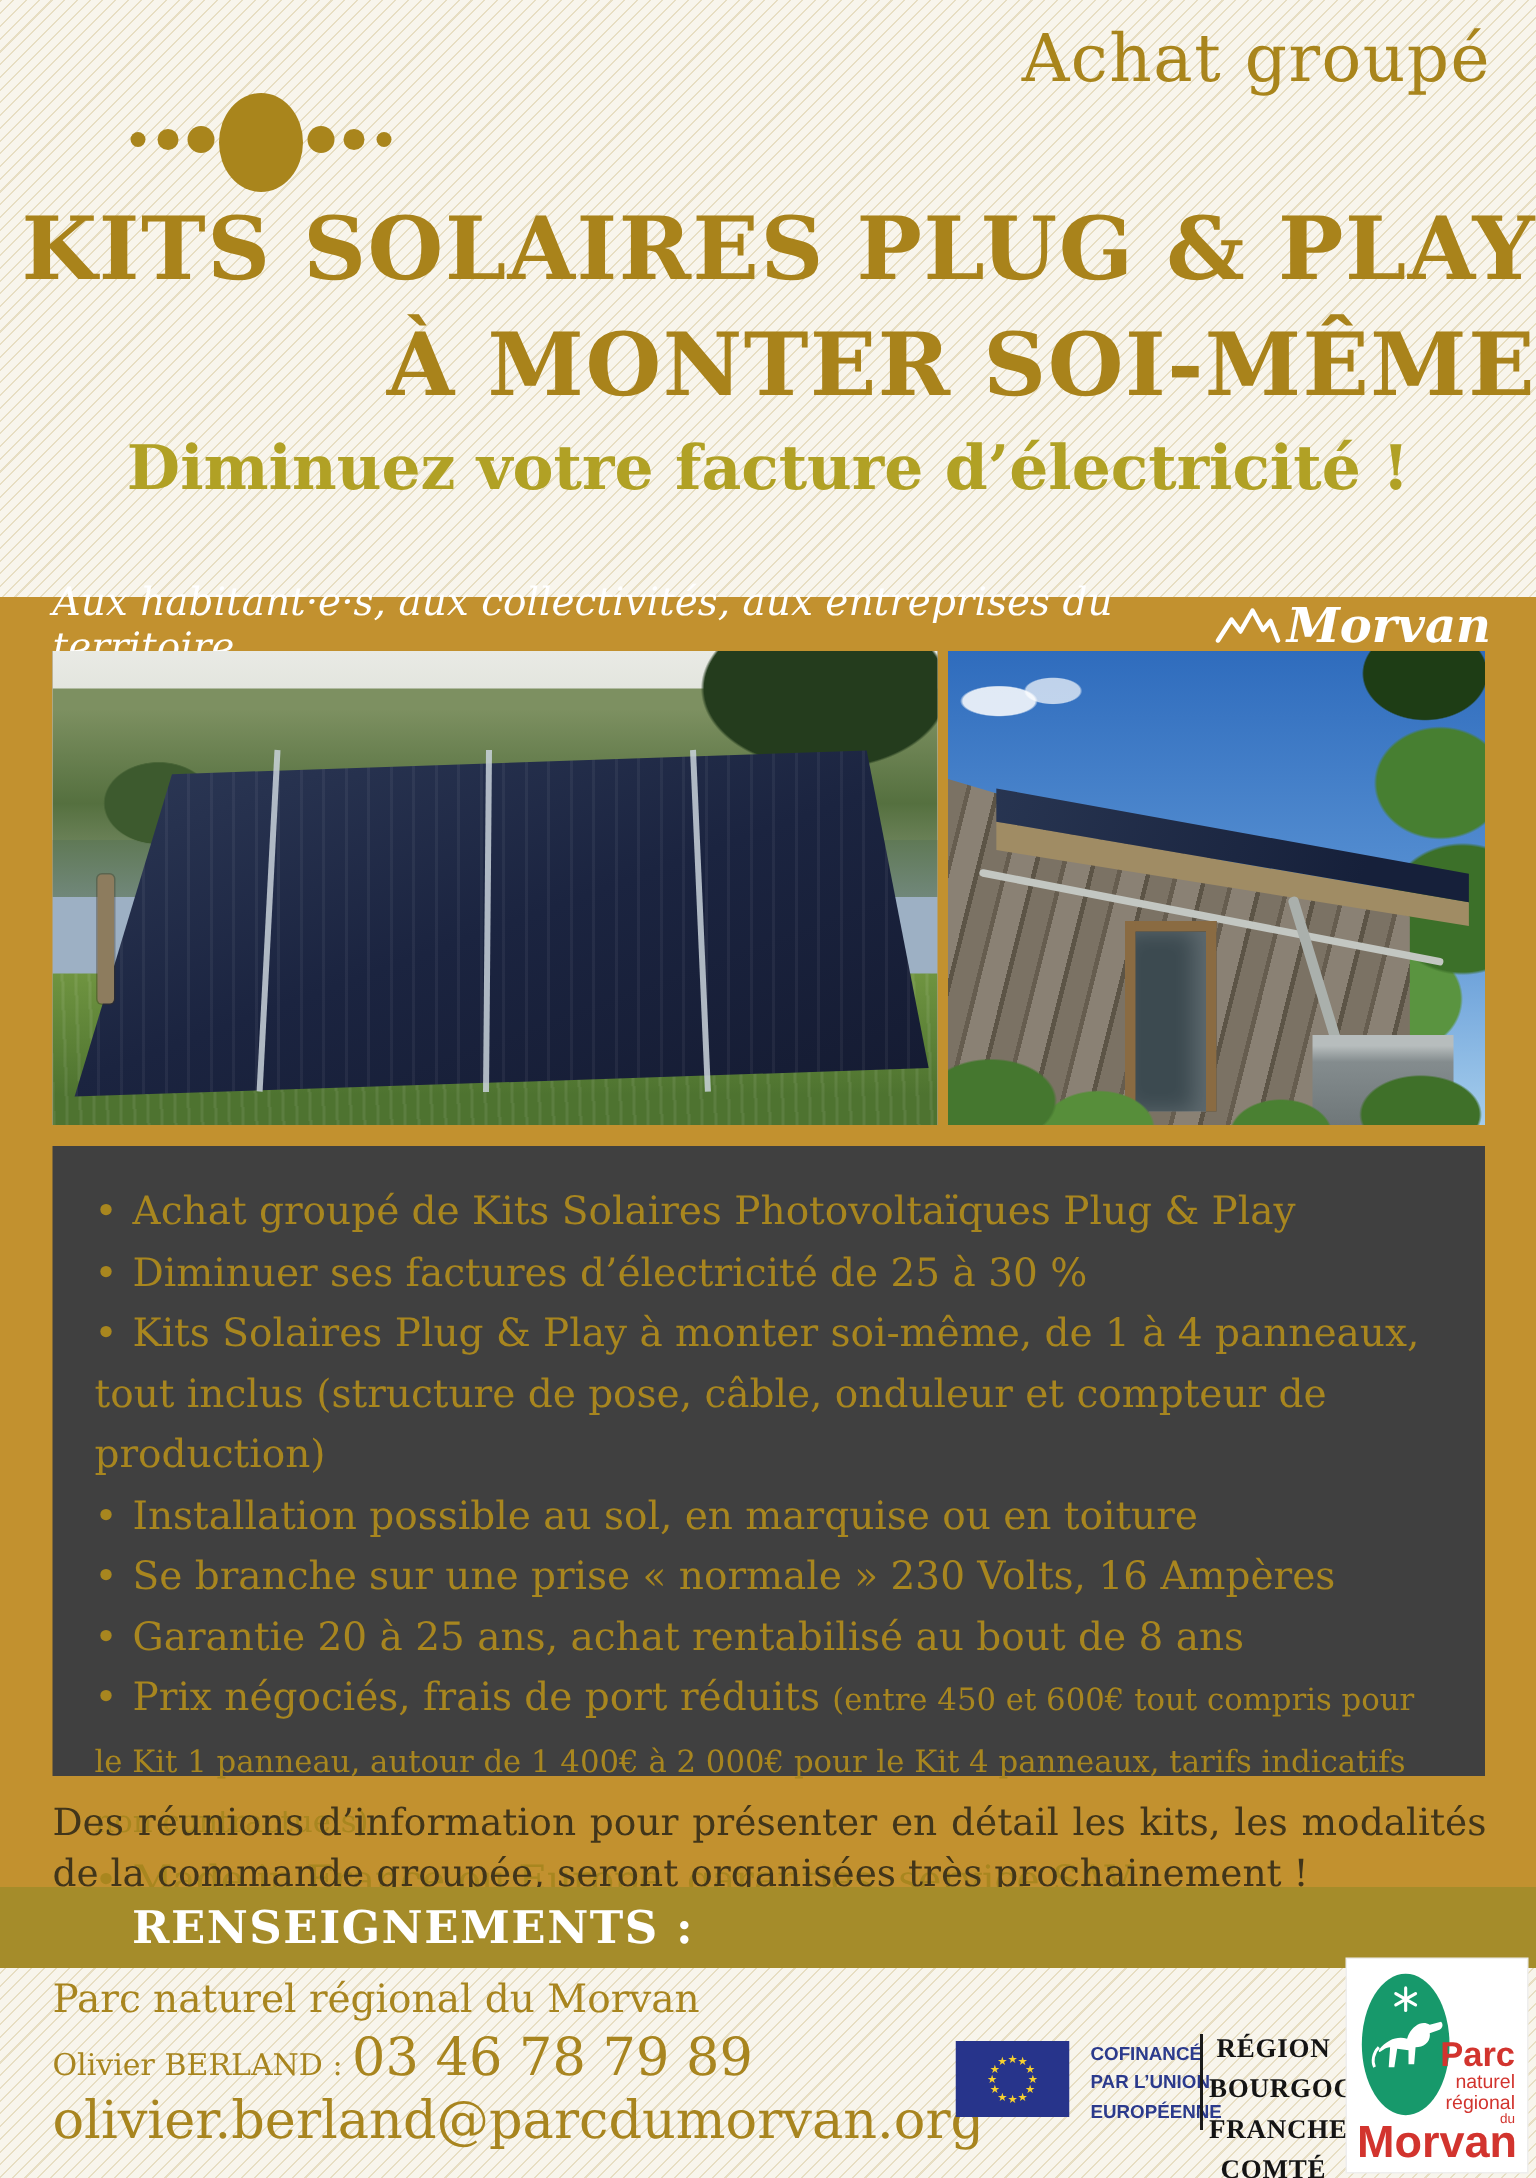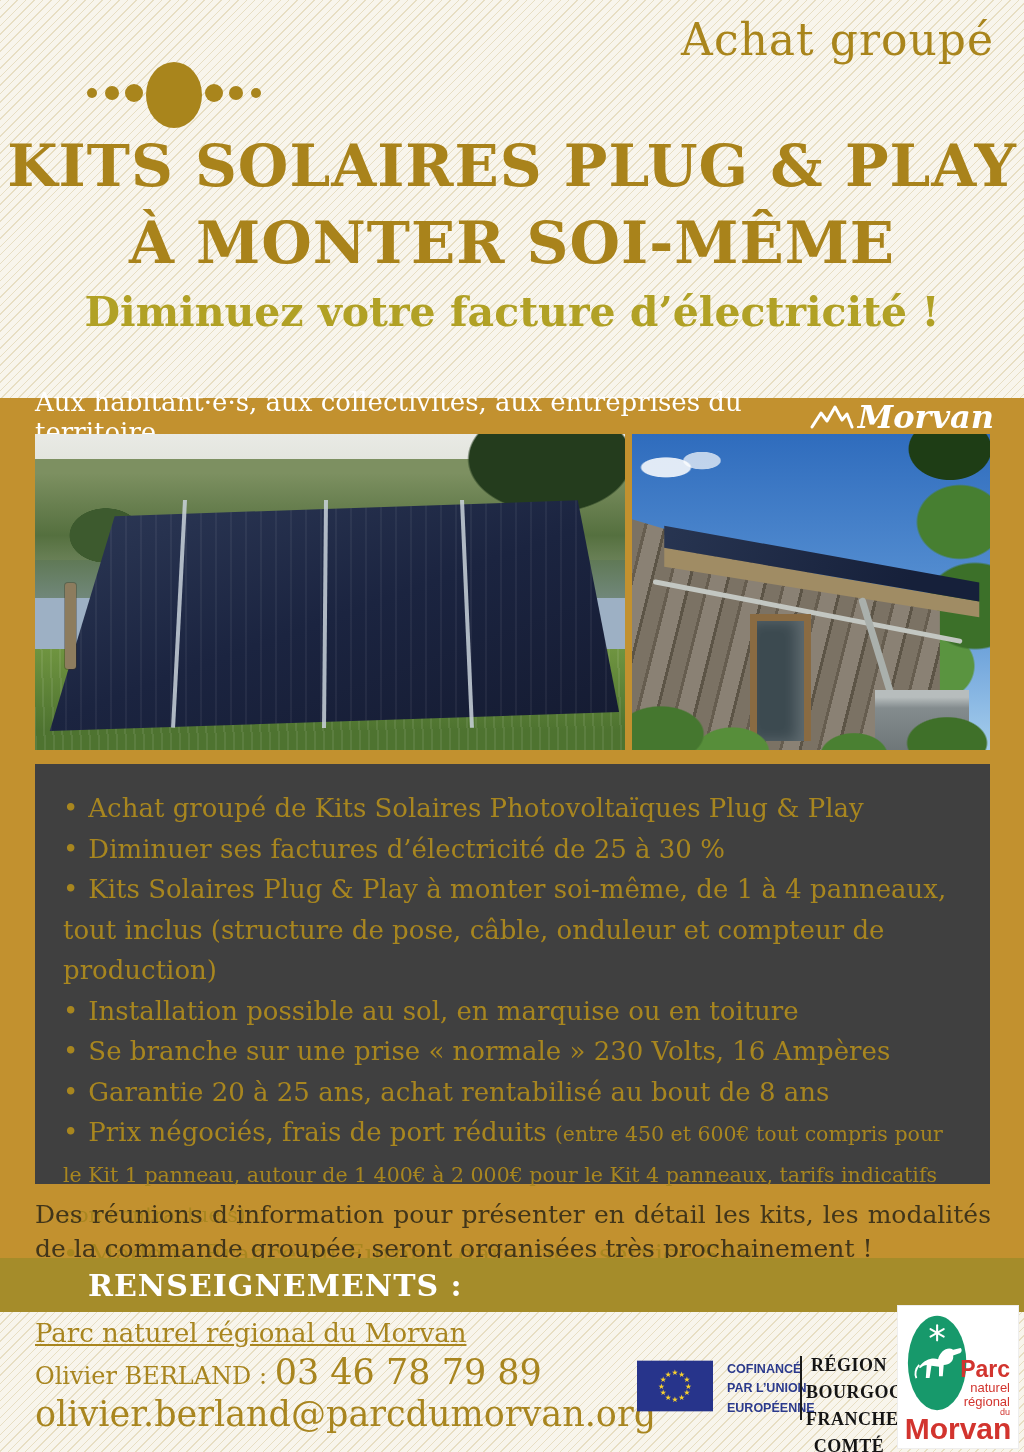--- a/index.html
+++ b/index.html
@@ -14,35 +14,35 @@
   }
   
   .top{ position:absolute; left:0; top:0; width:1024px; height:398px; }
   .badge{
     position:absolute; right:30px; top:14px;
     font-size:44px; color:#a9851c; letter-spacing:1px;
   }
   .dots{ position:absolute; left:62px; top:38px; }
   .title{
     position:absolute; left:0; top:128px; width:1024px;
-    text-align:center; color:#a9831b; font-weight:bold;
+    text-align:right; color:#a9831b; font-weight:bold;
     font-size:58px; line-height:1.32; letter-spacing:1px;
   }
   .subtitle{
     position:absolute; left:0; top:288px; width:1024px;
     text-align:center; color:#b1a125; font-weight:bold; font-size:41px;
   }
   
   .gold{ position:absolute; left:0; top:398px; width:1024px; height:860px; background:#c2912f; }
   .aud-band{
     position:absolute; left:0; top:0; width:1024px; height:37px;
     display:flex; align-items:center; justify-content:space-between;
     padding:0 30px 0 35px; color:#ffffff;
   }
-  .aud-text{ font-size:26px; }
+  .aud-text{ font-size:26px;font-style:italic; }
   .morvan-logo{ display:flex; align-items:center; gap:4px; }
   .morvan-word{ font-size:32px; font-weight:bold; color:#fff; font-style:italic; }
   
   .photo{ position:absolute; top:36px; height:316px; overflow:hidden; background:#9db0c4; }
   .photo-left{ left:35px;  width:590px; }
   .photo-right{ left:632px; width:358px; }
   .photo *{ position:absolute; }
   
   .lp-sky{ left:0; top:0; width:100%; height:40%;
      background:linear-gradient(#e9eae5,#ccd2c3); }
@@ -125,23 +125,23 @@
     color:#41351a; font-size:25px; line-height:1.35; text-align:justify;
   }
   
   .dark-band{
     position:absolute; left:0; top:1258px; width:1024px; height:54px;
     background:#a58c2a; color:#ffffff; display:flex; align-items:center;
   }
   .dark-band span{ margin-left:88px; font-size:30px; font-weight:bold; letter-spacing:1px; }
   
   .footer{ position:absolute; left:0; top:1312px; width:1024px; height:140px; }
-  .f-org{ position:absolute; left:35px; top:6px; font-size:26px; color:#a8851f;text-decoration:underline; }
+  .f-org{ position:absolute; left:35px; top:6px; font-size:26px; color:#a8851f; }
   .f-line2{ position:absolute; left:35px; top:40px; color:#a8851f; }
-  .f-name{ font-size:24px; }
+  .f-name{ font-size:20px; }
   .f-phone{ font-size:35px; }
   .f-email{ position:absolute; left:35px; top:82px; font-size:35px; color:#a8851f; }
   .eu{ position:absolute; left:637px; top:46px; width:76px; height:56px; }
   .eu-text{ position:absolute; left:727px; top:48px; font-family:"Liberation Sans", sans-serif;
      font-size:12.5px; font-weight:bold; color:#2b3a8c; line-height:1.55; }
   .sep{ position:absolute; left:800px; top:44px; width:2px; height:64px; background:#1a1a1a; }
   .region{ position:absolute; left:806px; top:40px; width:86px; text-align:center;
      font-family:Liberation Serif, serif; font-size:18px; font-weight:bold;
      color:#141414; line-height:1.5; letter-spacing:.5px; }
   .parc-card{ position:absolute; left:898px; top:-6px; width:120px; height:142px;

